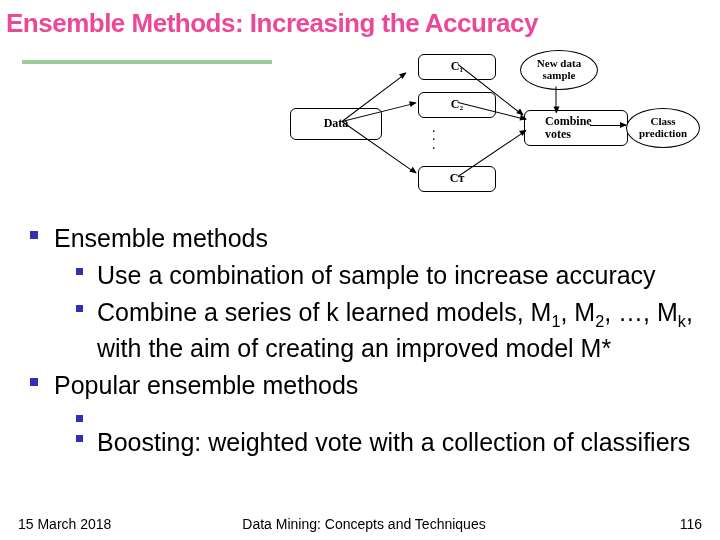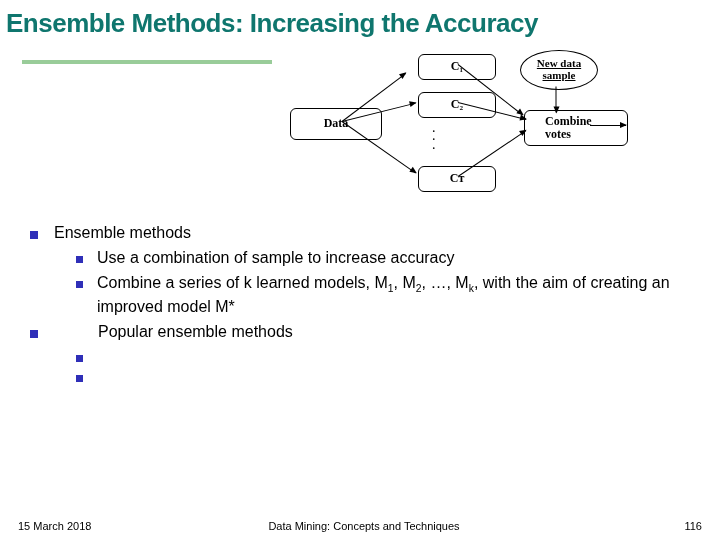--- a/index.html
+++ b/index.html
@@ -18,21 +18,21 @@
     height: 540px;
     position: relative;
   }
   .title {
     position: absolute;
     top: 8px;
     left: 6px;
     right: 6px;
     font-size: 26px;
     font-weight: bold;
-    color: #0f766e;
+    color: #ec4899;
     letter-spacing: -0.5px;
   }
   .underline {
     position: absolute;
     top: 60px;
     left: 22px;
     width: 250px;
     height: 4px;
     background: #9c9;
   }
@@ -93,21 +93,21 @@
     top: -3px;
     border-left: 7px solid #000;
     border-top: 3.5px solid transparent;
     border-bottom: 3.5px solid transparent;
   }
   .body {
     position: absolute;
     top: 222px;
     left: 18px;
     right: 18px;
-    font-size: 16px;
+    font-size: 25px;
     line-height: 1.32;
   }
   .b1 {
     display: flex;
     align-items: flex-start;
     margin-bottom: 4px;
   }
   .b1 .sq {
     width: 8px;
     height: 8px;
@@ -130,21 +130,21 @@
     margin-top: 9px;
     margin-right: 14px;
     margin-left: 58px;
   }
   .sub { font-size: 0.65em; vertical-align: sub; }
   .footer {
     position: absolute;
     bottom: 8px;
     left: 18px;
     right: 18px;
-    font-size: 11px;
+    font-size: 14px;
     color: #000;
     display: flex;
     justify-content: space-between;
     align-items: flex-end;
   }
   .footer .mid { position: absolute; left: 8px; right: 0; text-align: center; }
   .footer .right { margin-left: auto; }
 </style>
 </head>
 <body>
@@ -156,24 +156,25 @@
 
   <div class="figure">
 
     <div class="fig-box" style="left:0px; top:60px; width:50px; height:26px;">Data</div>
 
     <div class="fig-box" style="left:128px; top:6px;  width:36px; height:20px;">C₁</div>
     <div class="fig-box" style="left:128px; top:44px; width:36px; height:20px;">C₂</div>
     <div class="dots" style="left:142px; top:76px;">.<br>.<br>.</div>
     <div class="fig-box" style="left:128px; top:118px; width:36px; height:20px;">Cᴛ</div>
 
-    <div class="fig-oval" style="left:230px; top:2px; width:72px; height:34px;text-decoration:underline;">New data sample</div>
+    <div class="fig-oval" style="left:230px; top:2px; width:72px; height:34px;">New data sample</div>
 
     <div class="fig-box" style="left:234px; top:62px; width:62px; height:30px;">Combine votes</div>
 
+    <div class="fig-oval" style="left:336px; top:60px; width:68px; height:34px;">Class prediction</div>
 
     <div class="arrow-line" style="left:52px; top:73px; width:80px; transform:rotate(-37deg);"></div>
     <div class="arrow-line" style="left:52px; top:73px; width:76px; transform:rotate(-14deg);"></div>
     <div class="arrow-line" style="left:52px; top:73px; width:90px; transform:rotate(35deg);"></div>
 
     <div class="arrow-line" style="left:168px; top:16px; width:82px; transform:rotate(38deg);"></div>
     <div class="arrow-line" style="left:168px; top:54px; width:70px; transform:rotate(14deg);"></div>
     <div class="arrow-line" style="left:168px; top:128px; width:82px; transform:rotate(-34deg);"></div>
 
     <div class="arrow-line" style="left:266px; top:38px; width:26px; transform:rotate(90deg);"></div>
@@ -189,29 +190,30 @@
     <div class="b2">
       <div class="sq"></div>
       <div>Use a combination of sample to increase accuracy</div>
     </div>
     <div class="b2">
       <div class="sq"></div>
       <div>
         <span>Combine a series of k learned models, M</span><span class="sub">1</span><span>, M</span><span class="sub">2</span><span>, …, M</span><span class="sub">k</span><span>, with the aim of creating an improved model M*</span>
       </div>
     </div>
-    <div class="b1" style="margin-top:0;gap:44px;">
+    <div class="b1" style="margin-top:0;">
       <div class="sq"></div>
       <div>Popular ensemble methods</div>
     </div>
     <div class="b2">
       <div class="sq"></div>
     </div>
     <div class="b2">
       <div class="sq"></div>
+      <div>Boosting: weighted vote with a collection of classifiers</div>
     </div>
   </div>
 
   <div class="footer">
     <div>15 March 2018</div>
     <div class="mid">Data Mining: Concepts and Techniques</div>
     <div class="right">116</div>
   </div>
 
 </div>

